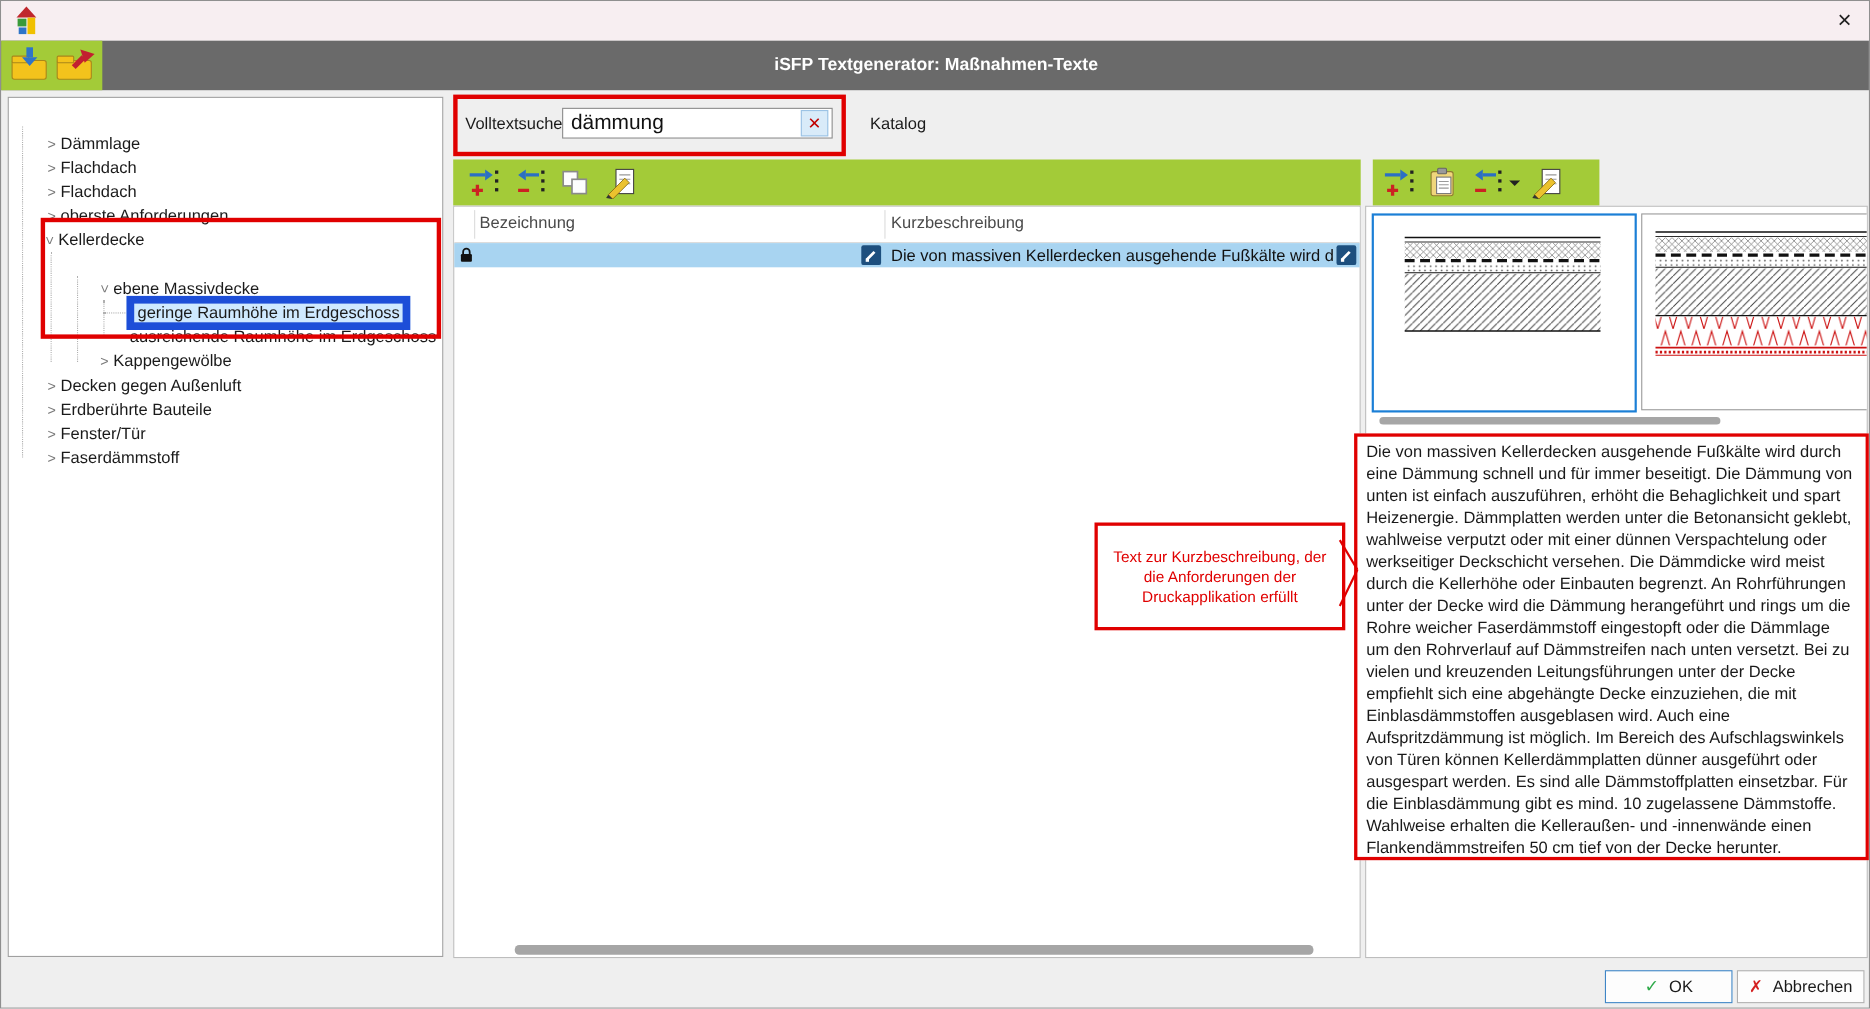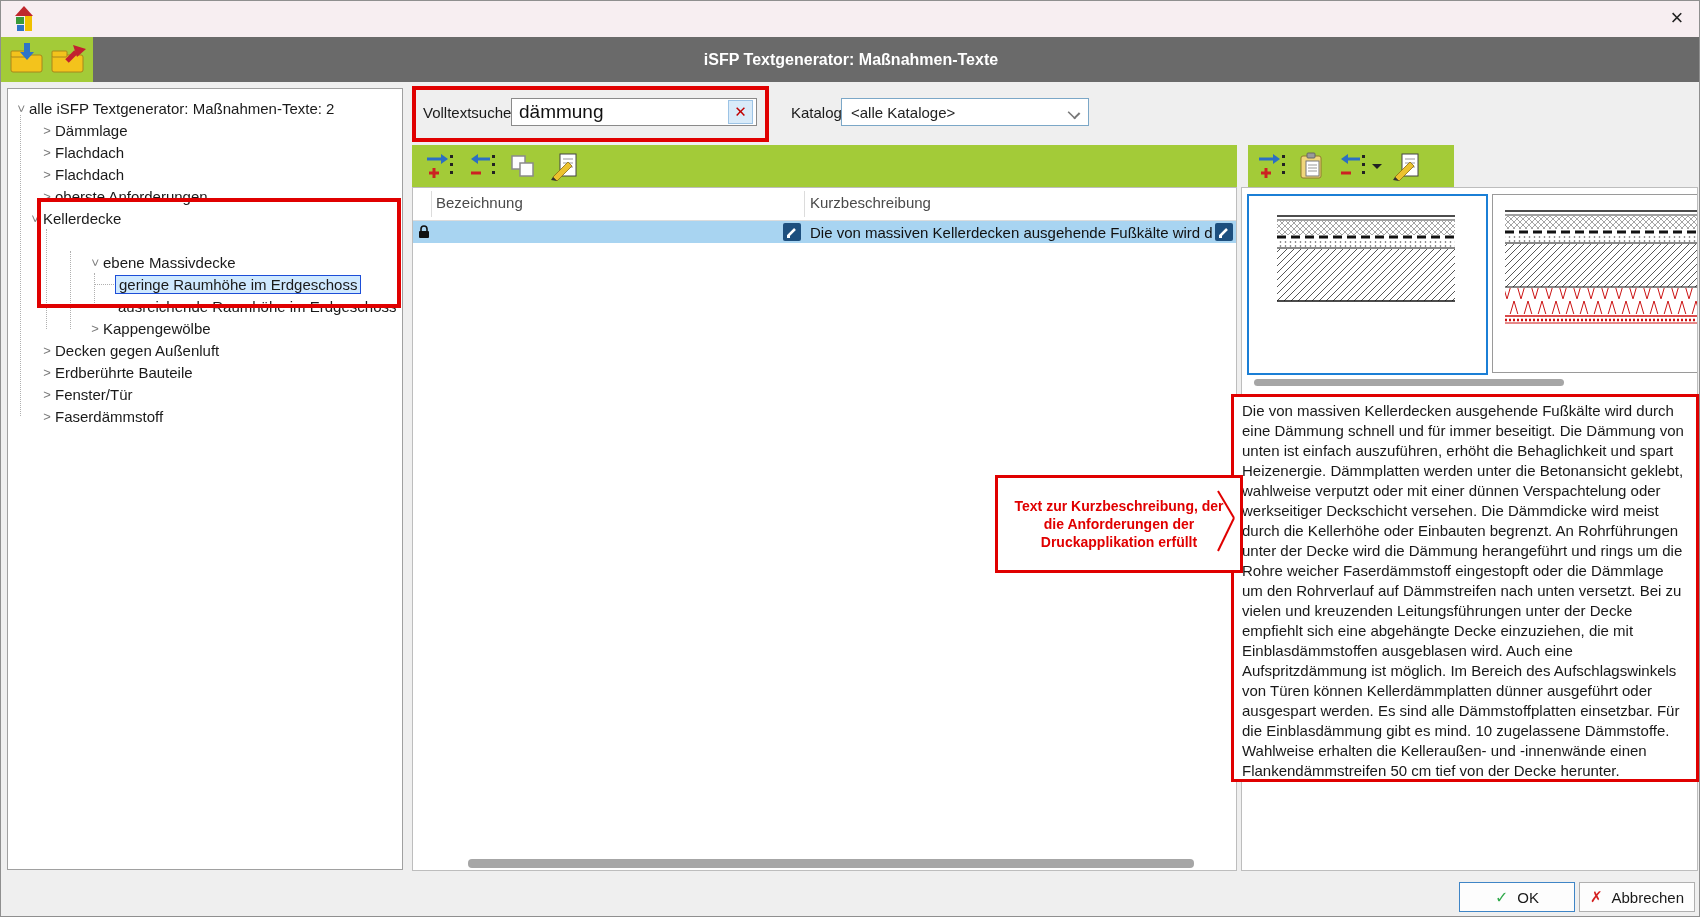--- a/index.html
+++ b/index.html
@@ -22,21 +22,21 @@
   .greenblock{left:0;top:36px;width:92px;height:45px;background:#a3cb38;}
   .apptitle{left:0;top:36px;width:1700px;height:45px;display:flex;align-items:center;
     justify-content:center;color:#fff;font-weight:bold;font-size:16px;pointer-events:none;border-radius:13px;}
   
   .treepanel{left:6px;top:87px;width:396px;height:782px;background:#fff;border:1px solid #a0a0a0;}
   .trow{position:absolute;left:0;width:394px;height:22px;display:flex;align-items:center;
     font-size:15px;color:#1a1a1a;white-space:nowrap;}
   .expander{width:16px;display:inline-flex;justify-content:center;color:#7a7a7a;
     font-size:13px;flex:none;}
   .exp{transform:rotate(90deg);}
-  .sel{background:#cfe9ff;border:1px solid #1d4ed8;padding:0 3px;}
+  .sel{background:#cfe9ff;border:7px solid #1d4ed8;padding:0 3px;}
   .guide{position:absolute;border-left:1px dotted #b0b0b0;width:0;}
   .stub{position:absolute;border-top:1px dotted #b0b0b0;height:0;}
   
   .redbox{border:4px solid #e00000;background:transparent;z-index:20;pointer-events:none;}
   .redbox3{border:3px solid #e00000;z-index:20;}
   
   .lbl{font-size:15px;color:#1a1a1a;display:flex;align-items:center;}
   .searchinput{left:510px;top:97px;width:246px;height:28px;border:1px solid #8a8a8a;
     font-size:19px;padding:0 30px 0 7px;font-family:inherit;color:#111;background:#fff;}
   .clearbtn{left:727px;top:99px;width:25px;height:24px;background:#d9ebf9;border:1px solid #9cc3e5;
@@ -65,22 +65,22 @@
   .hscroll{position:absolute;background:#a6a6a6;border-radius:4px;}
   
   .rpanel{left:1240px;top:186px;width:457px;height:684px;background:#fff;
     border:1px solid #bdbdbd;overflow:hidden;}
   .thumb{position:absolute;top:6px;height:177px;background:#fff;}
   .t1{left:5px;width:237px;border:2px solid #1b7fd6;}
   .t2{left:250px;width:240px;border:1px solid #9a9a9a;}
   
   .desc{left:1230px;top:393px;width:468px;height:388px;background:#fff;padding:4px 8px;
     font-size:15px;line-height:20px;color:#191919;overflow:hidden;}
-  .callout{left:994px;top:474px;width:248px;height:98px;background:#fff;display:flex;
-    align-items:center;justify-content:center;text-align:center;color:#e00000;font-weight:bold;
+  .callout{left:994px;top:474px;width:228px;height:98px;background:#fff;display:flex;
+    align-items:center;justify-content:center;text-align:center;color:#e00000;font-weight:normal;
     font-size:14px;line-height:18px;padding:0 10px;}
   
   .btn{height:30px;background:#fdfdfd;display:flex;align-items:center;justify-content:center;
     gap:9px;font-size:15px;color:#1a1a1a;cursor:pointer;}
   .okbtn{left:1458px;top:881px;width:116px;border:1px solid #3f85c6;}
   .cancelbtn{left:1578px;top:881px;width:116px;border:1px solid #b0b0b0;}
   .glyph-green{color:#2faa4a;font-weight:bold;font-size:16px;}
   .glyph-red{color:#d42020;font-weight:bold;font-size:15px;}
 </style>
 </head>
@@ -115,41 +115,37 @@
   <div class="abs apptitle">iSFP Textgenerator: Maßnahmen-Texte</div>
 
   <div class="abs treepanel"></div>
   <div class="abs guide" style="left:19px;top:114px;height:301px"></div>
   <div class="abs guide" style="left:45px;top:228px;height:100px"></div>
   <div class="abs guide" style="left:69px;top:250px;height:78px"></div>
   <div class="abs guide" style="left:93px;top:272px;height:34px"></div>
   <div class="abs stub" style="left:93px;top:283px;width:20px"></div>
   <div class="abs stub" style="left:93px;top:305px;width:20px"></div>
 
-  <div class="trow" style="top:96px;padding-left:12px">
-    <span class="expander exp">&gt;</span>
-    <span>alle iSFP Textgenerator: Maßnahmen-Texte: 2</span>
-    </div>
   <div class="trow" style="top:118px;padding-left:38px">
     <span class="expander">&gt;</span>
     <span>Dämmlage</span>
     </div>
   <div class="trow" style="top:140px;padding-left:38px">
     <span class="expander">&gt;</span>
     <span>Flachdach</span>
     </div>
   <div class="trow" style="top:162px;padding-left:38px">
     <span class="expander">&gt;</span>
     <span>Flachdach</span>
     </div>
   <div class="trow" style="top:184px;padding-left:38px">
     <span class="expander">&gt;</span>
     <span>oberste Anforderungen</span>
     </div>
-  <div class="trow" style="top:206px;padding-left:26px">
+  <div class="trow" style="top:206px;padding-left:36px">
     <span class="expander exp">&gt;</span>
     <span>Kellerdecke</span>
     </div>
   <div class="trow" style="top:250px;padding-left:86px">
     <span class="expander exp">&gt;</span>
     <span>ebene Massivdecke</span>
     </div>
   <div class="trow" style="top:272px;padding-left:114px">
     <span class="sel">geringe Raumhöhe im Erdgeschoss</span>
     </div>
@@ -178,24 +174,20 @@
     </div>
 
   <div class="abs redbox" style="left:36px;top:197px;width:364px;height:110px"></div>
 
   <div class="abs redbox" style="left:411px;top:85px;width:357px;height:56px"></div>
   <div class="abs lbl" style="left:422px;top:97px;height:28px">Volltextsuche</div>
   <input class="abs searchinput" value="dämmung" style="">
   <div class="abs clearbtn">✕</div>
 
   <div class="abs lbl" style="left:790px;top:97px;height:28px">Katalog</div>
-  <div class="abs dropdown">
-    <span>&lt;alle Kataloge&gt;</span>
-    <span class="ddchev"></span>
-  </div>
 
   <div class="abs gtb" style="left:411px;top:144px;width:825px;height:42px">
     <svg class="tbicon">
       <line x1="3" y1="8" x2="17" y2="8" stroke="#2b6fc4" stroke-width="3"></line>
       <polygon points="17,3 17,13 24,8" fill="#2b6fc4"></polygon>
       <line x1="5" y1="22" x2="15" y2="22" stroke="#cc2222" stroke-width="3"></line>
       <line x1="10" y1="17" x2="10" y2="27" stroke="#cc2222" stroke-width="3"></line>
       <rect x="26" y="4" width="3" height="3" fill="#222"></rect>
         <rect x="26" y="12" width="3" height="3" fill="#222"></rect>
         <rect x="26" y="20" width="3" height="3" fill="#222"></rect>

